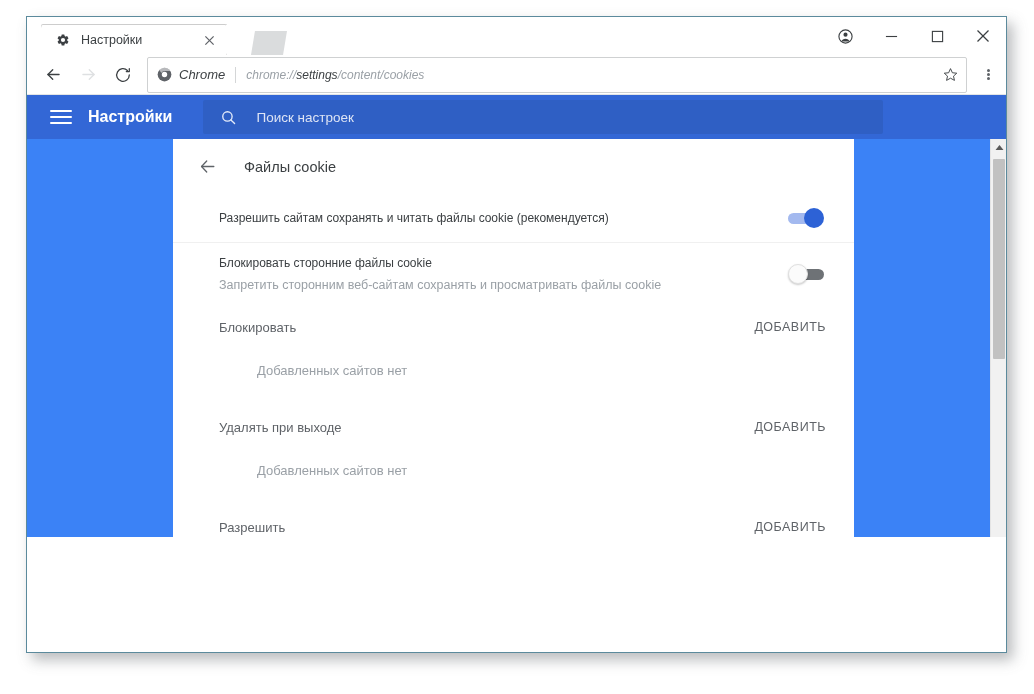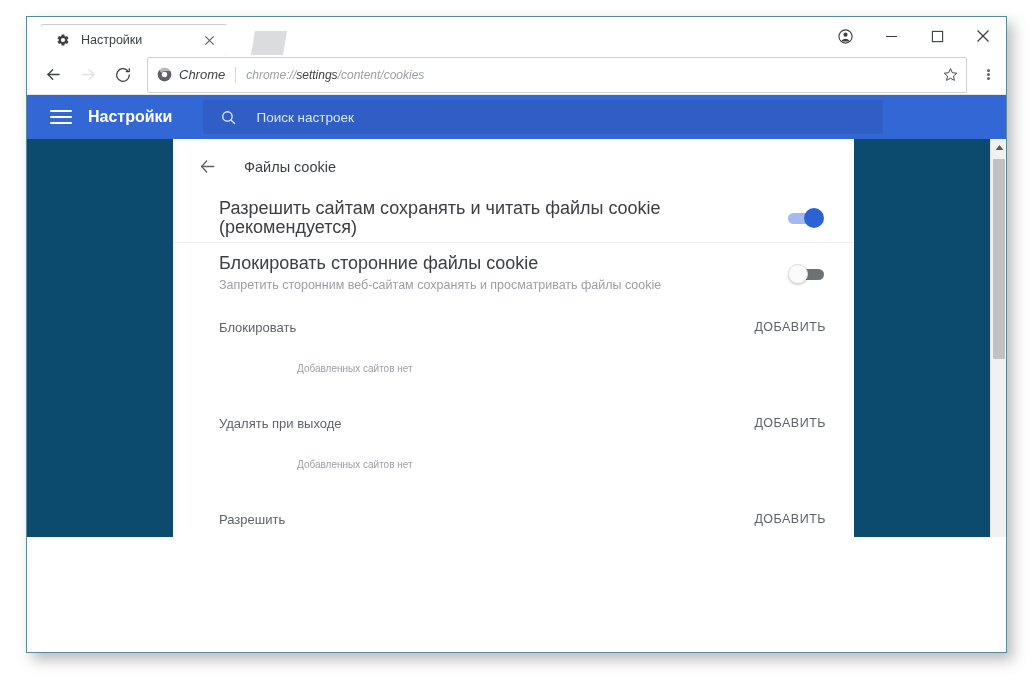--- a/index.html
+++ b/index.html
@@ -279,21 +279,21 @@
     color: #dde4f5;
     font-size: 13.5px;
     margin-left: 18px;
     white-space: nowrap;
   }
 
   
   #content-area {
     position: relative;
     height: 398px;
-    background: #0c4a6e;
+    background: #3b82f6;
     overflow: hidden;
   }
   #settings-card {
     position: absolute;
     left: 146px;
     top: 0;
     width: 681px;
     height: 514px;
     background: #ffffff;
   }
@@ -334,21 +334,21 @@
     box-sizing: border-box;
   }
   .setting-row.with-divider {
     border-top: 1px solid #f0f0f0;
   }
   .setting-text {
     flex: 1;
     min-width: 0;
   }
   .setting-label {
-    font-size: 18px;
+    font-size: 12px;
     color: #3c4043;
     line-height: 19px;
   }
   .setting-sublabel {
     font-size: 12.5px;
     color: #9aa0a6;
     line-height: 18px;
     margin-top: 3px;
   }
 
@@ -412,24 +412,23 @@
     white-space: nowrap;
   }
   .add-button {
     font-size: 12.5px;
     color: #5f6368;
     letter-spacing: 0.5px;
     white-space: nowrap;
     padding: 6px 4px;
   }
   .empty-note {
-    font-size: 10px;
+    font-size: 13px;
     color: #9aa0a6;
     padding: 13px 0 26px 84px;
-    margin-left: 40px;
   }
 
   
   #content-scrollbar {
     position: absolute;
     right: 0;
     top: 0;
     width: 16px;
     height: 514px;
     background: #f1f1f1;

